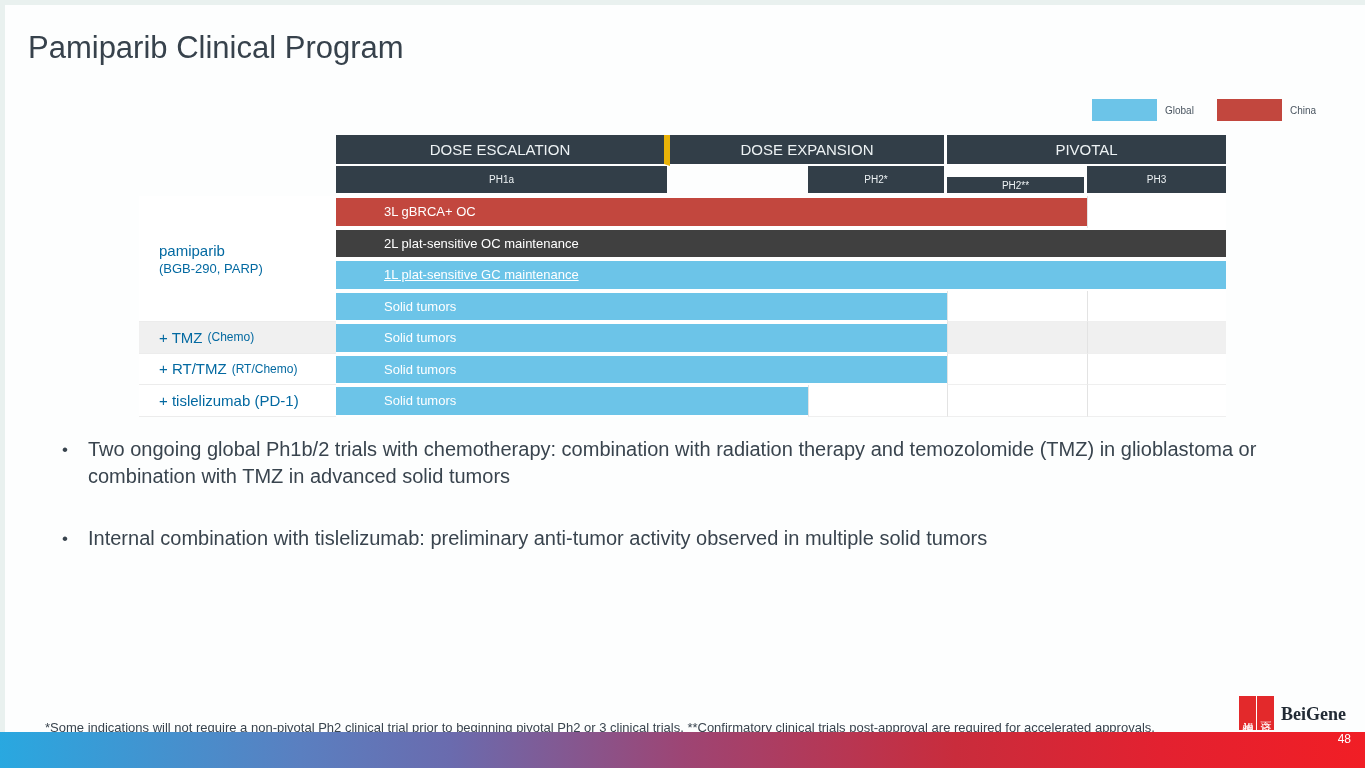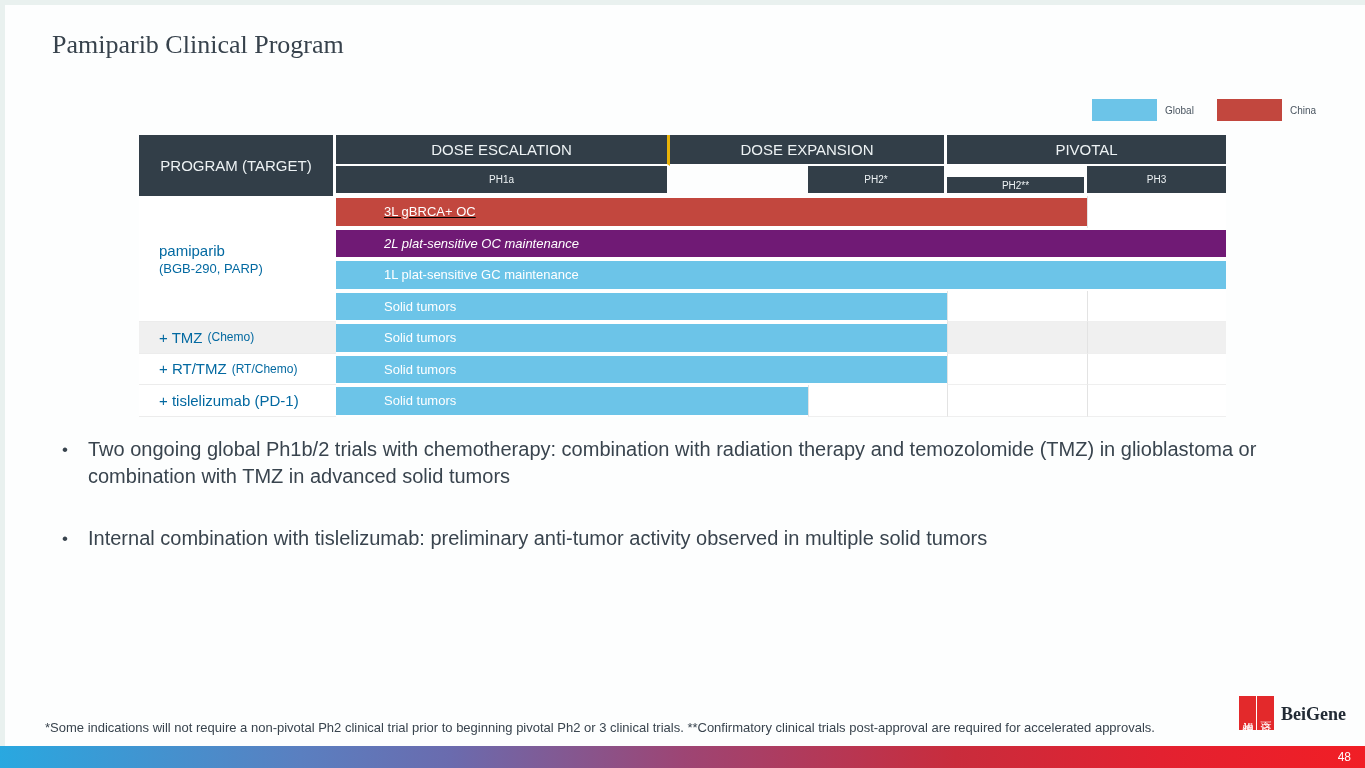--- a/index.html
+++ b/index.html
@@ -3,37 +3,37 @@
 <meta charset="utf-8">
 <style>
   html,body{margin:0;padding:0;}
   body{width:1365px;height:768px;overflow:hidden;background:#fff;
        font-family:"Liberation Sans",sans-serif;}
   .slide{position:relative;width:1365px;height:768px;background:#FDFEFE;}
 
   .edge-top{position:absolute;left:0;top:0;width:100%;height:5px;background:#E9F1EF;}
   .edge-left{position:absolute;left:0;top:0;width:5px;height:100%;background:#E9F1EF;}
 
-  .title{position:absolute;left:52px;top:30px;font-size:26px;color:#37424C;letter-spacing:0;font-family:Liberation Serif, serif;}
+  .title{position:absolute;left:28px;top:30px;font-size:31px;color:#37424C;letter-spacing:0;}
 
   
   .legend{position:absolute;left:1092px;top:99px;display:flex;align-items:center;
           font-size:10px;color:#4A5560;}
   .swatch{width:65px;height:22px;}
   .legend-label{margin-left:8px;}
   .swatch.second{margin-left:23px;}
 
   
   .ptable{position:absolute;left:139px;top:135px;display:grid;
           grid-template-columns:197px 334px 138px 139px 140px 139px;
           grid-template-rows:31px 30px repeat(7,31.5px);}
   .hcell{background:#323E48;color:#EDF2F4;display:flex;align-items:center;
          justify-content:center;box-sizing:border-box;font-size:15px;}
   .hc-program{grid-area:1/1/3/2;border-right:3px solid #fff;}
-  .hc-esc{grid-area:1/2/2/3;border-right:3px solid #eab308;border-bottom:2px solid #fff;text-align:right;}
+  .hc-esc{grid-area:1/2/2/3;border-right:6px solid #eab308;border-bottom:2px solid #fff;text-align:right;}
   .hc-exp{grid-area:1/3/2/5;border-right:3px solid #fff;border-bottom:2px solid #fff;}
   .hc-piv{grid-area:1/5/2/7;border-bottom:2px solid #fff;}
   .hc-ph{font-size:10px;border-right:3px solid #fff;border-bottom:3px solid #fff;}
   .hc-ph1a{grid-area:2/2/3/3;}
   .hc-ph1b{grid-area:2/3/3/4;margin-top:44px;}
   .hc-ph2a{grid-area:2/4/3/5;}
   .hc-ph2b{grid-area:2/5/3/6;margin-top:11px;}
   .hc-ph3{grid-area:2/6/3/7;border-right:none;}
 
   .lcell{box-sizing:border-box;display:flex;align-items:center;padding-left:20px;
@@ -41,21 +41,21 @@
   .lc-pam{grid-area:3/1/7/2;flex-direction:column;align-items:flex-start;justify-content:center;}
   .lc-pam .sub{font-size:13px;margin-top:2px;}
   .lc-tmz{grid-area:7/1/8/2;background:#F0F0F0;}
   .lc-rt{grid-area:8/1/9/2;}
   .lc-tis{grid-area:9/1/10/2;}
   .lcell .note{font-size:12px;margin-left:5px;}
 
   .bcell{box-sizing:border-box;padding:2px 0;background:#fff;}
   .bar{height:100%;display:flex;align-items:center;padding-left:48px;
        box-sizing:border-box;color:#fff;font-size:13px;}
-  .b1{grid-area:3/2/4/6;text-decoration:underline;}
+  .b1{grid-area:3/2/4/6;}
   .b2{grid-area:4/2/5/7;}
   .b3{grid-area:5/2/6/7;}
   .b4{grid-area:6/2/7/5;}
   .b5{grid-area:7/2/8/5;}
   .b6{grid-area:8/2/9/5;}
   .b7{grid-area:9/2/10/4;}
 
   .ecell{box-sizing:border-box;border-left:1px solid #E3E3E3;
          border-bottom:1px solid #EFEFEF;background:#fff;}
   .e1{grid-area:3/6/4/7;border-bottom:none;}
@@ -77,44 +77,43 @@
   
   .logo{position:absolute;left:1239px;top:696px;display:flex;align-items:center;}
   .seal{display:flex;gap:1px;}
   .seal-sq{width:17px;height:34px;background:#E3292B;color:#fff;display:flex;
            align-items:center;justify-content:center;writing-mode:vertical-rl;
            text-orientation:upright;font-size:11px;}
   .wordmark{margin-left:7px;margin-top:3px;font-family:"Liberation Serif",serif;
             font-weight:bold;font-size:18px;color:#222B35;}
 
   
-  .pagebar{position:absolute;left:0;bottom:0;width:100%;height:22px;
+  .pagebar{position:absolute;left:0;bottom:0;width:100%;height:36px;
            background:linear-gradient(90deg,#29A8E0 0%,#5A7FC0 22%,#6A6BAE 33%,
                       #9D4574 50%,#C92C3C 70%,#E32130 85%,#F11E25 100%);
-           display:flex;align-items:center;justify-content:flex-end;}
+           display:flex;justify-content:flex-end;}
   .pagenum{color:#fff;font-size:12px;margin-right:14px;}
 </style>
 </head>
 <body>
 
 <div class="slide">
   <div class="edge-top"></div>
   <div class="edge-left"></div>
 
   <div class="title">Pamiparib Clinical Program</div>
 
   <div class="legend">
     <div class="swatch" style="background-color: rgb(108, 196, 232);"></div>
     <span class="legend-label">Global</span>
     <div class="swatch second" style="background-color: rgb(194, 71, 62);"></div>
     <span class="legend-label">China</span>
   </div>
 
   <div class="ptable">
-    <div class="hcell hc-program">PROGRAM (TARGET)</div>
     <div class="hcell hc-esc">DOSE ESCALATION</div>
     <div class="hcell hc-exp">DOSE EXPANSION</div>
     <div class="hcell hc-piv">PIVOTAL</div>
     <div class="hcell hc-ph hc-ph1a">PH1a</div>
     <div class="hcell hc-ph hc-ph1b">PH1b</div>
     <div class="hcell hc-ph hc-ph2a">PH2*</div>
     <div class="hcell hc-ph hc-ph2b">PH2**</div>
     <div class="hcell hc-ph hc-ph3">PH3</div>
 
     <div class="lcell lc-pam">
@@ -130,24 +129,24 @@
       <span class="note">(RT/Chemo)</span>
     </div>
     <div class="lcell lc-tis">
       <span>+ tislelizumab (PD-1)</span>
     </div>
 
     <div class="bcell b1">
       <div class="bar" style="background-color: rgb(194, 71, 62);">3L gBRCA+ OC</div>
     </div>
     <div class="bcell b2">
-      <div class="bar" style="background-color: #701a75; font-style: italic;">2L plat-sensitive OC maintenance</div>
+      <div class="bar" style="background-color: #404040;">2L plat-sensitive OC maintenance</div>
     </div>
     <div class="bcell b3">
-      <div class="bar" style="background-color: rgb(108, 196, 232);">1L plat-sensitive GC maintenance</div>
+      <div class="bar" style="background-color: rgb(108, 196, 232); text-decoration: underline;">1L plat-sensitive GC maintenance</div>
     </div>
     <div class="bcell b4">
       <div class="bar" style="background-color: rgb(108, 196, 232);">Solid tumors</div>
     </div>
     <div class="bcell b5">
       <div class="bar" style="background-color: rgb(108, 196, 232);">Solid tumors</div>
     </div>
     <div class="bcell b6">
       <div class="bar" style="background-color: rgb(108, 196, 232);">Solid tumors</div>
     </div>

